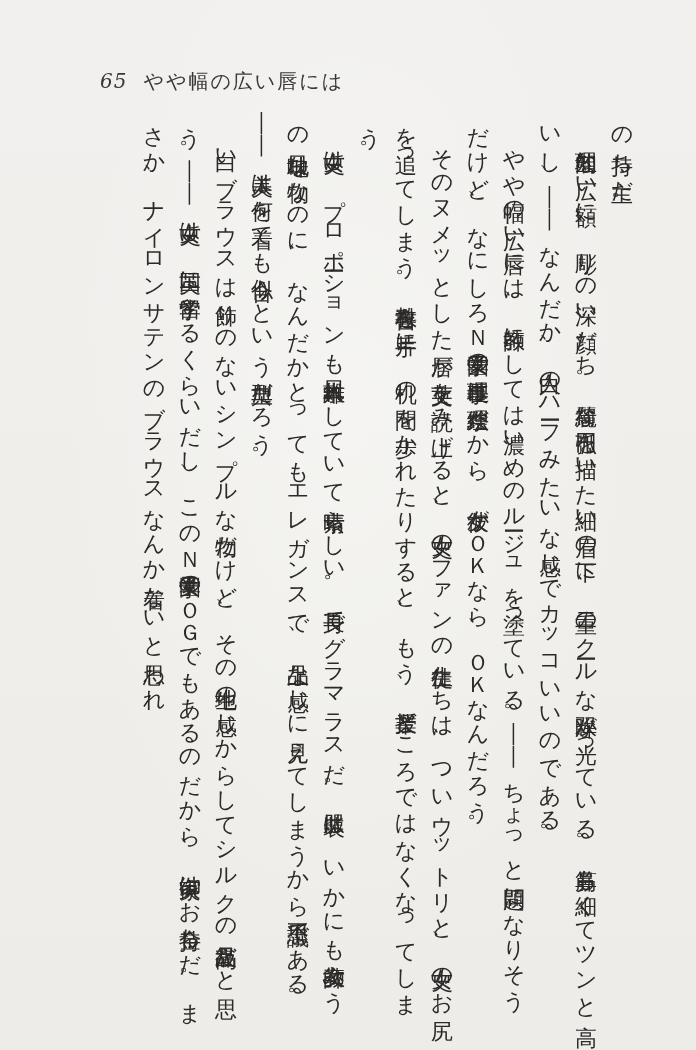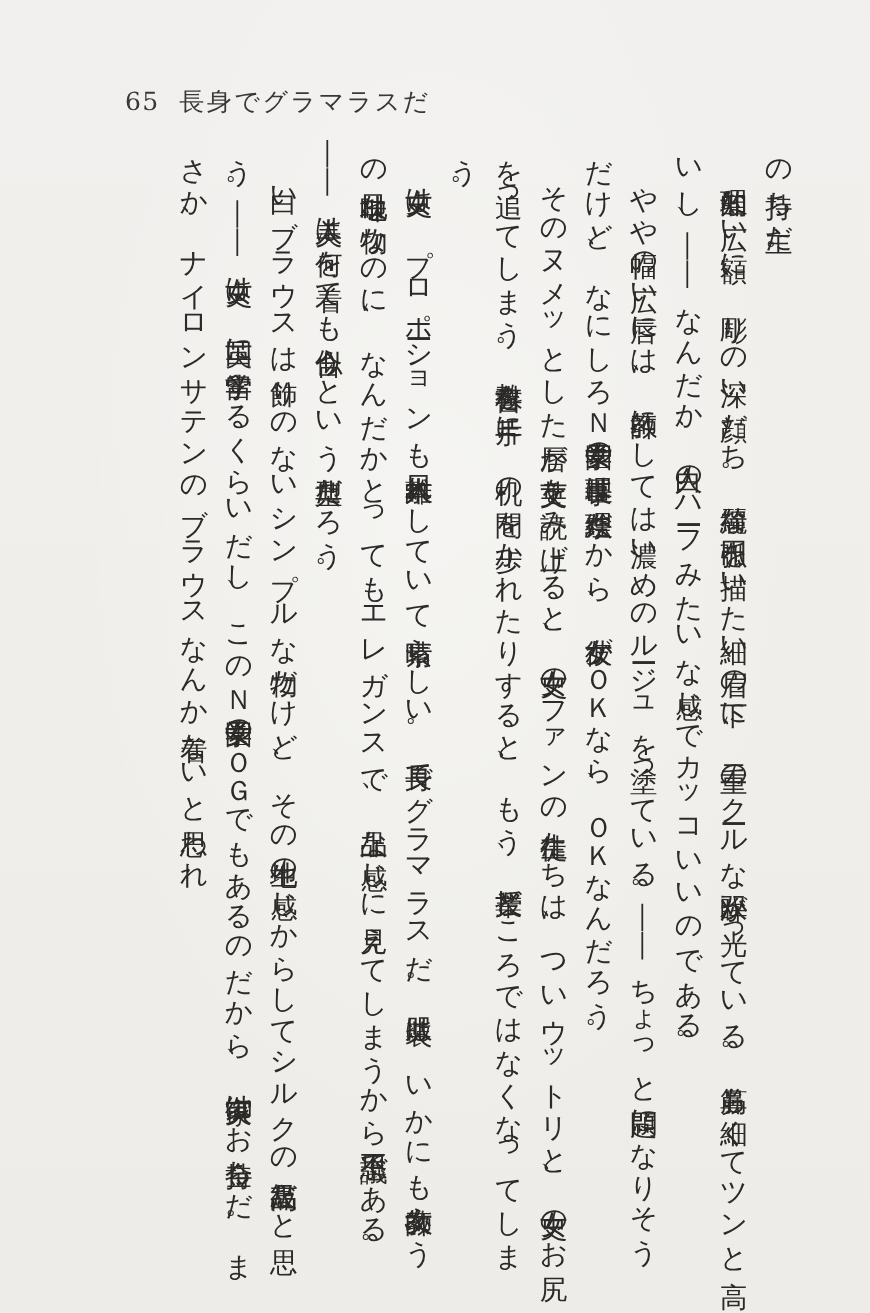--- a/index.html
+++ b/index.html
@@ -26,20 +26,21 @@
     top: 68px;
     left: 100px;
     font-size: 20px;
     color: #393835;
     letter-spacing: 2px;
     white-space: nowrap;
   }
   .running-head .pageno {
     margin-right: 16px;
     letter-spacing: 1px;
+    font-style: italic;
   }
   .body-text {
     position: absolute;
     top: 112px;
     right: 56px;
     height: 902px;
     writing-mode: vertical-rl;
     text-orientation: mixed;
     font-size: 22px;
     line-height: 36px;
@@ -55,21 +56,21 @@
   .body-text p.continuation {
     text-indent: 0;
   }
 </style>
 </head>
 <body>
 
 <div class="page">
 
   <div class="running-head">
-    <span class="pageno">65</span><span>長身でグラマラスだ</span>
+    <span class="pageno">65</span><span>やや幅の広い唇には</span>
   </div>
 
   <div class="body-text">
     <p class="continuation">の持ち主だ。</p>
     <p>理知的な広い額に、彫りの深い顔だち。綺麗な円弧を描いた細い眉の下に、二重のクールな双眸が光っている。鼻筋も細くてツンと高いし、――なんだか、白人のハーフみたいな感じでカッコいいのである。</p>
     <p>やや幅の広い唇には、教師にしては濃いめのルージュを塗っている。――ちょっと問題になりそうだけど、なにしろＮ女子学園の理事長は絵理奈だから、彼女がＯＫなら、ＯＫなんだろう。</p>
     <p>そのヌメッとした唇が英文を読み上げると、女史のファンの生徒たちは、ついウットリと、女史のお尻を追ってしまう。教科書を片手に、机の間を歩かれたりすると、もう、授業どころではなくなってしまう。</p>
     <p>女史は、プロポーションも日本人離れしていて素晴らしい。長身でグラマラスだ。服装は、いかにも女教師ふうの地味目な物なのに、なんだかとってもエレガンスで、上品な感じに見えてしまうから不思議である。――美人は何を着ても似合うという典型だろう。</p>
     <p>白いブラウスは飾りのないシンプルな物だけど、その生地の感じからしてシルクの高級品だと思う。――女史は、英国に留学するくらいだし、このＮ女子学園のＯＧでもあるのだから、御実家はお金持ちだ。まさか、ナイロンサテンのブラウスなんか着ないと思われ</p>
   </div>

